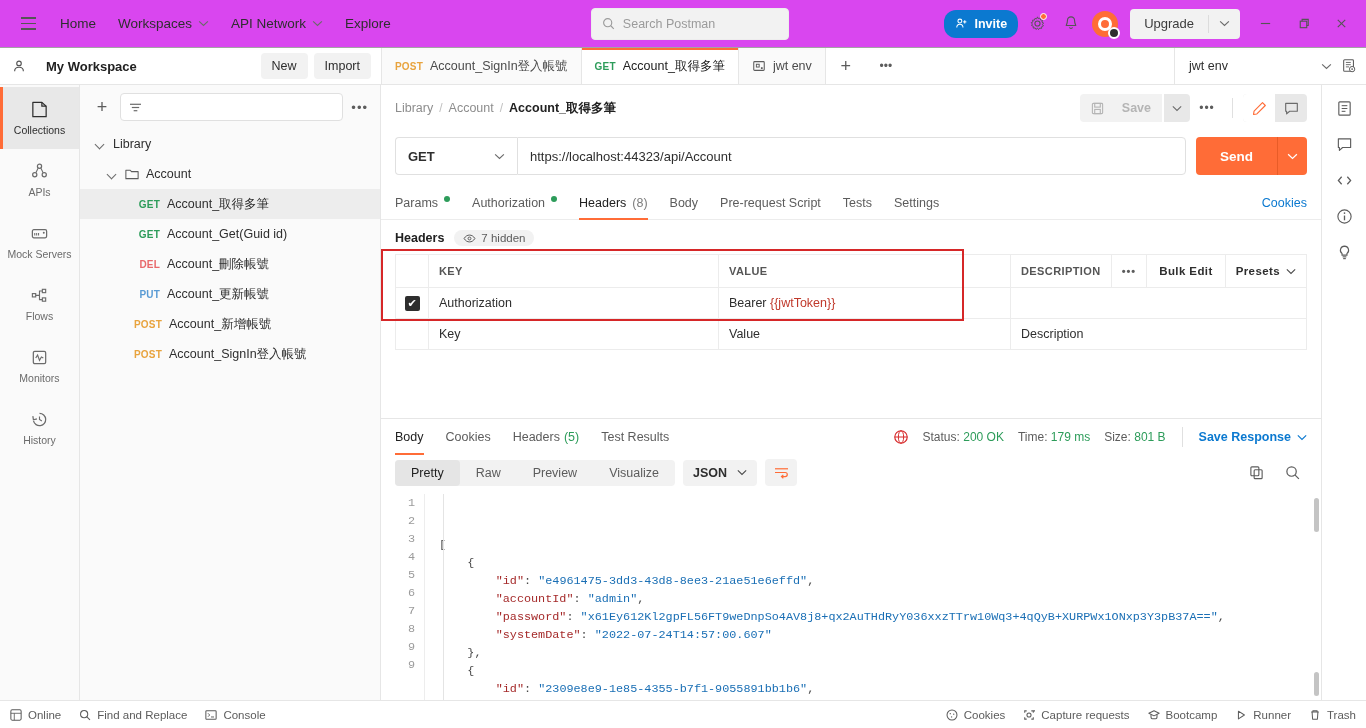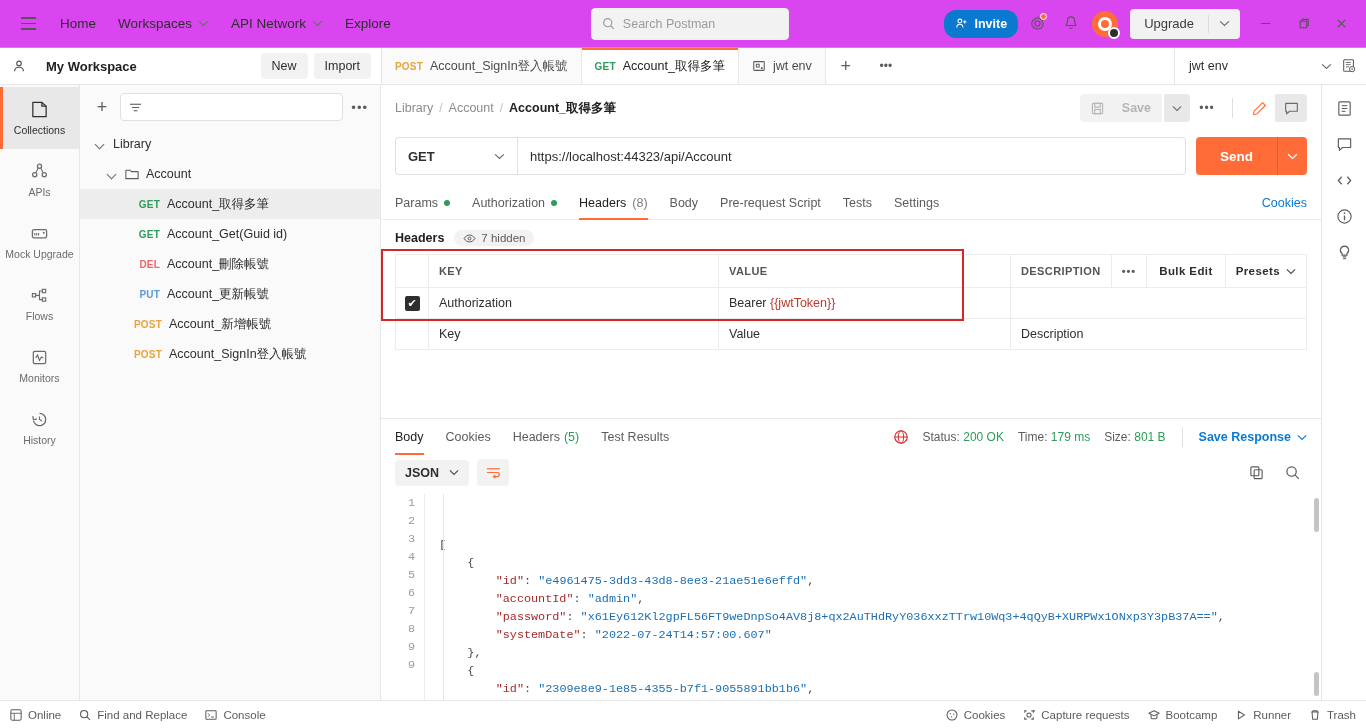--- a/index.html
+++ b/index.html
@@ -140,21 +140,21 @@
   .send-wrap { display: flex; }
   .send-btn { background: #ff6c37; color: #fff; height: 38px; padding: 0 24px; border-radius: 4px 0 0 4px;
     display: flex; align-items: center; font-size: 13.5px; font-weight: bold; cursor: pointer; }
   .send-arrow { background: #ff6c37; width: 30px; height: 38px; border-radius: 0 4px 4px 0;
     display: flex; align-items: center; justify-content: center; cursor: pointer;
     border-left: 1px solid #e85c27; }
 
   .reqtabs { display: flex; align-items: center; padding: 0 14px; border-bottom: 1px solid #ececec;
     position: relative; }
   .rtab { padding: 9px 0; margin-right: 22px; font-size: 12.5px; color: #5c5c5c; cursor: pointer;
-    display: flex; align-items: center; gap: 6px; position: relative; }
+    display: flex; gap: 6px; position: relative; }
   .rtab.active { color: #212121; }
   .rtab.active::after { content:''; position:absolute; left:0; right:0; bottom:-1px; height:2px; background:#ff6c37; }
   .greendot { width: 6px; height: 6px; border-radius: 50%; background: #2d9c5a; display: inline-block; }
   .count { color: #7d7d7d; }
   .cookies-link { margin-left: auto; color: #0b79d0; font-size: 12.5px; cursor: pointer; }
 
   .hdrs-label-row { display:flex; align-items:center; gap:10px; padding: 10px 14px 8px 14px; }
   .hdrs-label { font-size: 12.5px; font-weight: bold; color: #212121; }
   .hidden-pill { display:flex; align-items:center; gap:5px; background:#f2f2f2; border-radius: 12px;
     padding: 2px 9px; font-size: 11.5px; color: #5c5c5c; cursor: pointer; }
@@ -429,21 +429,21 @@
         <div class="rail-item">
           <span>
             <svg width="19" height="19" viewBox="0 0 20 20">
               <rect x="2.5" y="6" width="15" height="8.5" rx="1.5" fill="none" stroke="currentColor" stroke-width="1.3"></rect>
               <line x1="5" y1="9.5" x2="5" y2="12" stroke="currentColor" stroke-width="1.1"></line>
               <line x1="7" y1="9.5" x2="7" y2="12" stroke="currentColor" stroke-width="1.1"></line>
               <line x1="9" y1="9.5" x2="9" y2="12" stroke="currentColor" stroke-width="1.1"></line>
               <circle cx="14.5" cy="9.2" r="1" fill="currentColor"></circle>
             </svg>
           </span>
-          <span>Mock Upgrade</span>
+          <span>Mock Servers</span>
         </div>
         <div class="rail-item">
           <span>
             <svg width="19" height="19" viewBox="0 0 20 20">
               <rect x="2.5" y="8" width="3.5" height="3.5" fill="none" stroke="currentColor" stroke-width="1.2"></rect>
               <rect x="13" y="3.5" width="3.5" height="3.5" fill="none" stroke="currentColor" stroke-width="1.2"></rect>
               <rect x="13" y="12.5" width="3.5" height="3.5" fill="none" stroke="currentColor" stroke-width="1.2"></rect>
               <path d="M6 9.8h4v-4.5h3M10 9.8v4.5h3" fill="none" stroke="currentColor" stroke-width="1.2"></path>
             </svg>
           </span>
@@ -719,20 +719,26 @@
               <span class="save-resp">
                 <span>Save Response</span>
                 <svg width="10" height="7" viewBox="0 0 12 8">
                     <path d="M1 1.5 6 6.3 11 1.5" fill="none" stroke="#0b79d0" stroke-width="1.4"></path>
                   </svg>
               </span>
             </div>
           </div>
 
           <div class="fmtbar">
+            <div class="fmtseg" id="viewmodes">
+                <div class="on">Pretty</div>
+                <div>Raw</div>
+                <div>Preview</div>
+                <div>Visualize</div>
+              </div>
             <div class="jsonsel">
               <span>JSON</span>
               <svg width="10" height="7" viewBox="0 0 12 8">
                   <path d="M1 1.5 6 6.3 11 1.5" fill="none" stroke="#4a4a4a" stroke-width="1.3"></path>
                 </svg>
             </div>
             <div class="wrapbtn">
               <svg width="15" height="13" viewBox="0 0 16 14">
                   <line x1="1" y1="3" x2="15" y2="3" stroke="#ff6c37" stroke-width="1.3"></line>
                   <path d="M1 7h11a2.2 2.2 0 0 1 0 4.4H8.5" fill="none" stroke="#ff6c37" stroke-width="1.3"></path>

